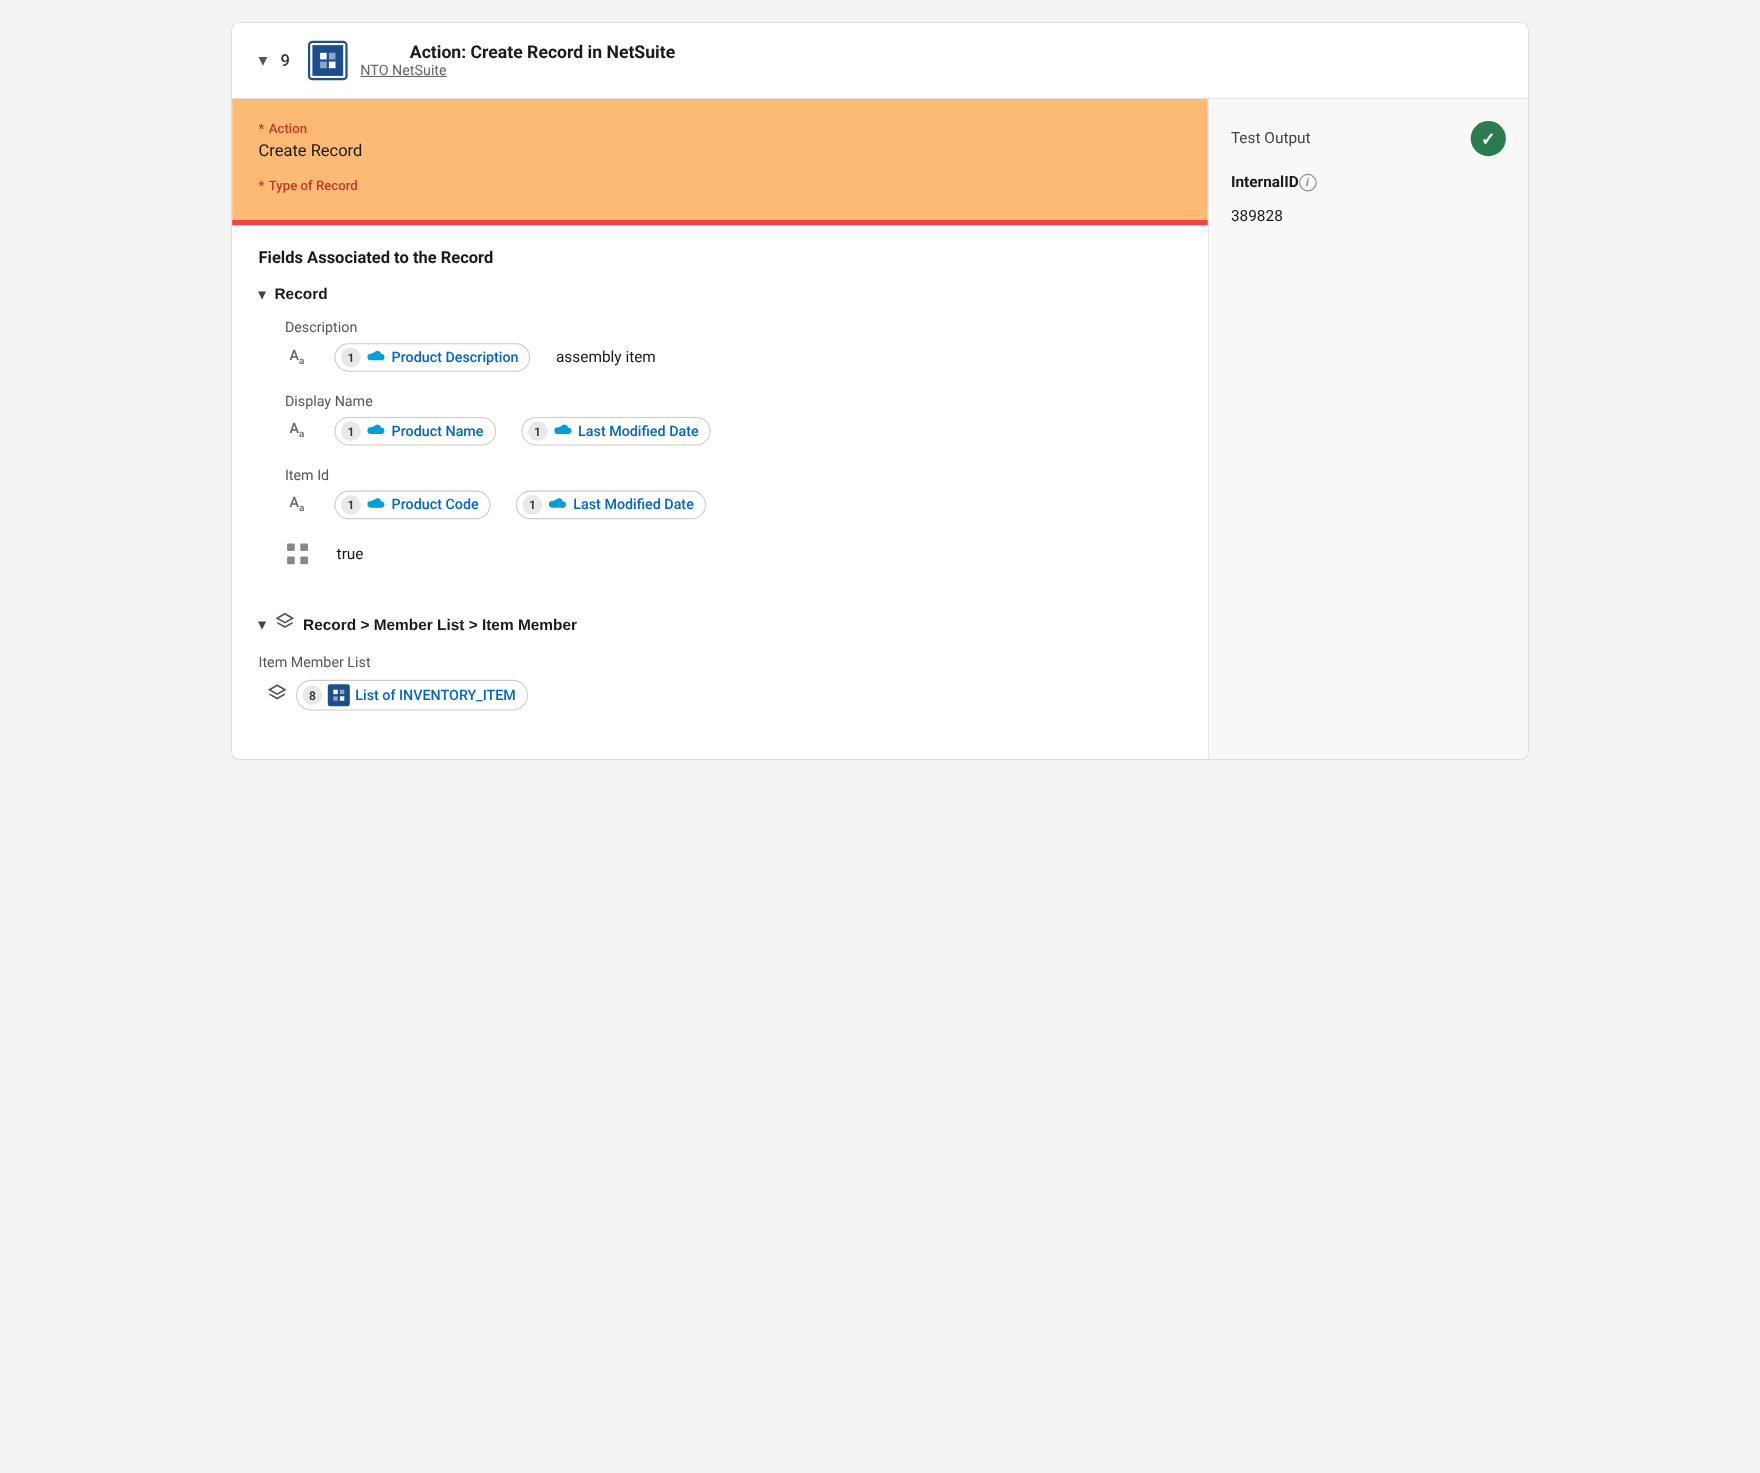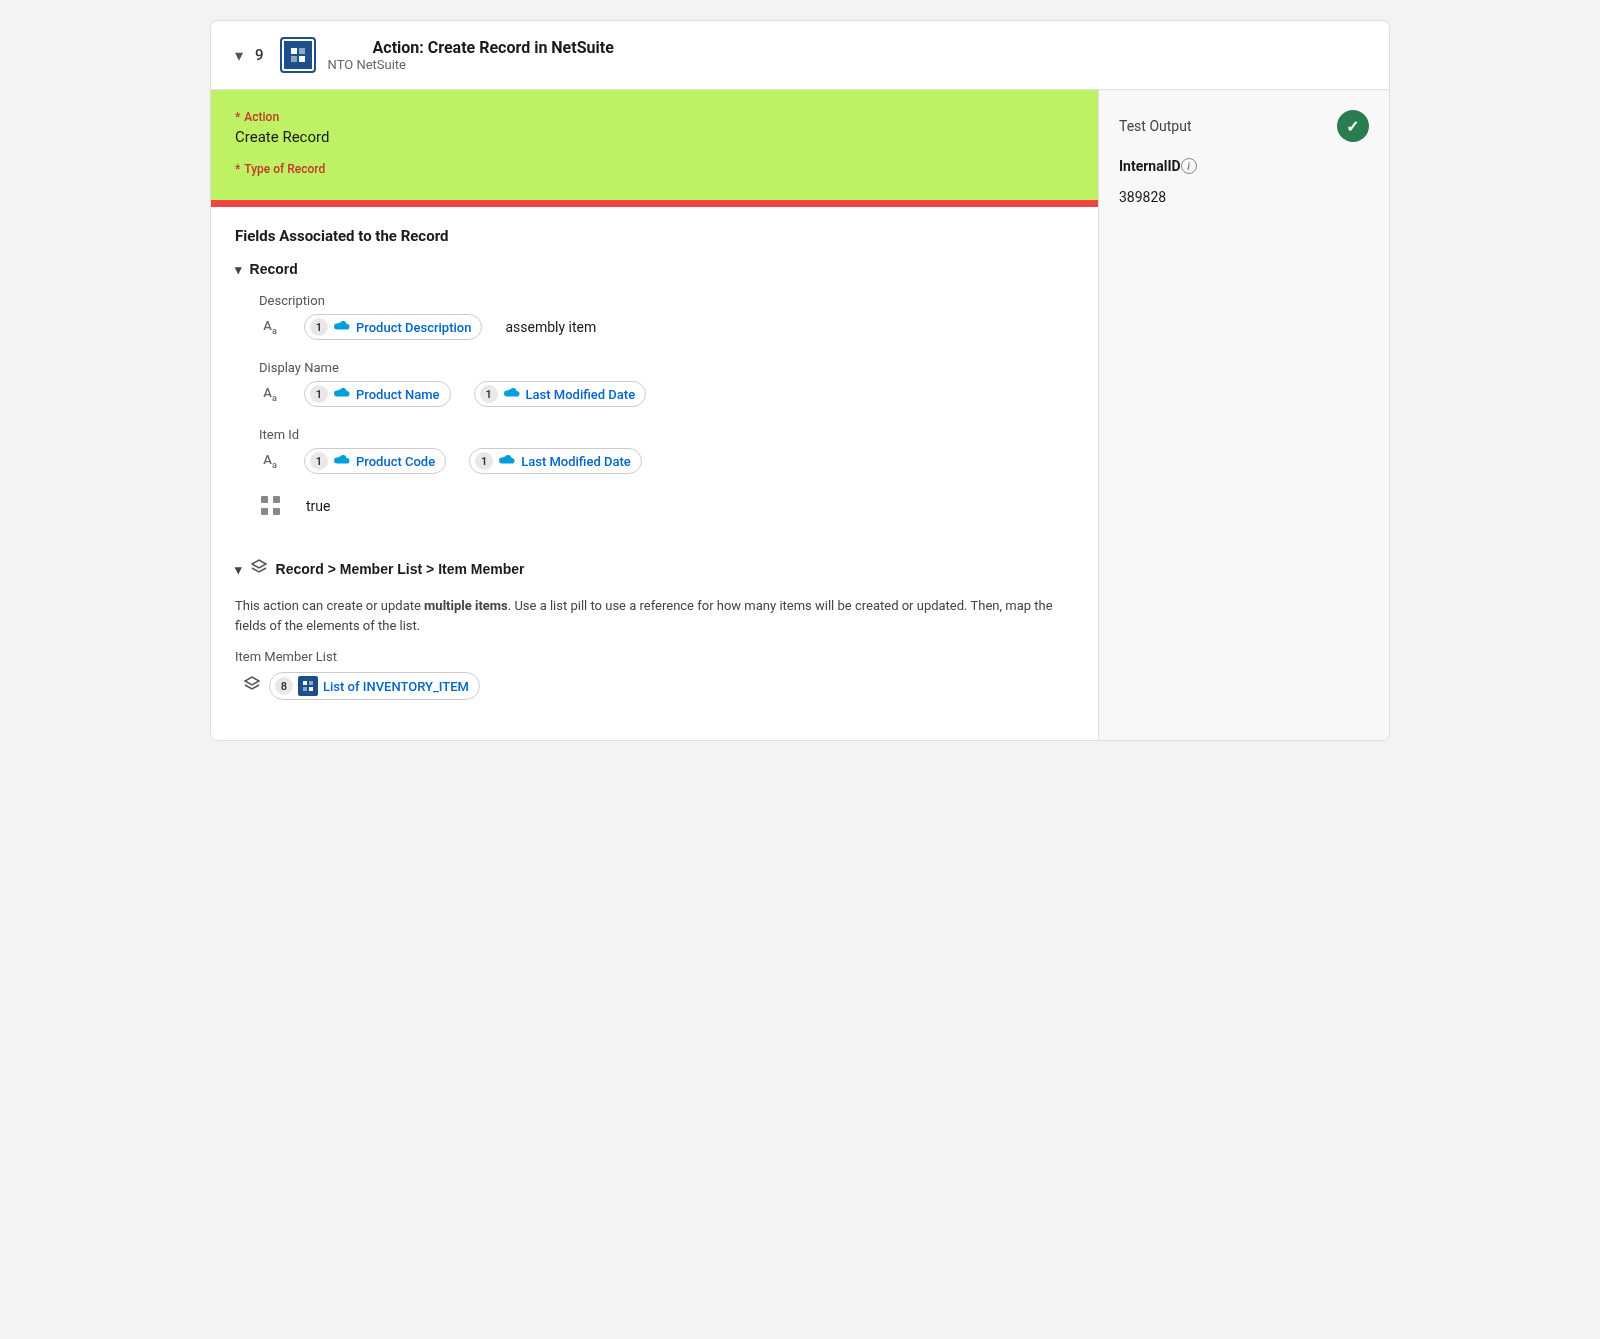--- a/index.html
+++ b/index.html
@@ -69,42 +69,43 @@
     }
     .header-title {
       font-size: 16px;
       font-weight: 700;
       color: #1a1a1a;
       margin-left: 45px;
     }
     .header-subtitle {
       font-size: 13px;
       color: #666;
+      text-decoration: underline;
     }
     
     .main-content {
       display: flex;
       min-height: 600px;
     }
     .left-panel {
       flex: 1;
       border-right: 1px solid #e0e0e0;
       overflow-y: auto;
     }
     .right-panel {
       width: 290px;
       background: #f8f8f8;
       padding: 20px;
       flex-shrink: 0;
     }
     
     .action-section {
       padding: 20px 24px;
-      border-bottom: 7px solid #ef4444;
-      background: #bef264;
+      border-bottom: 5px solid #ef4444;
+      background: #fdba74;
     }
     .field-label {
       font-size: 12px;
       color: #c0392b;
       font-weight: 500;
       margin-bottom: 4px;
       display: flex;
       align-items: center;
       gap: 4px;
     }
@@ -493,23 +494,20 @@
             <span class="collapse-chevron">▾</span>
             <span class="layers-icon">
               <svg width="18" height="18" viewBox="0 0 18 18" fill="none">
                 <path d="M9 2L16 6L9 10L2 6L9 2Z" stroke="#555" stroke-width="1.5" fill="none"></path>
                 <path d="M2 10L9 14L16 10" stroke="#555" stroke-width="1.5" fill="none"></path>
               </svg>
             </span>
             <span>Record &gt; Member List &gt; Item Member</span>
           </button>
 
-          <p class="info-text">
-            <span>This action can create or update </span><strong>multiple items</strong><span>. Use a list pill to use a reference for how many items will be created or updated. Then, map the fields of the elements of the list.</span>
-          </p>
 
           <div class="field-row-label" style="margin-bottom: 8px;">Item Member List</div>
           <div class="item-member-row">
             <span class="layers-icon">
               <svg width="18" height="18" viewBox="0 0 18 18" fill="none">
                 <path d="M9 2L16 6L9 10L2 6L9 2Z" stroke="#555" stroke-width="1.5" fill="none"></path>
                 <path d="M2 10L9 14L16 10" stroke="#555" stroke-width="1.5" fill="none"></path>
               </svg>
             </span>
             <span class="list-item-pill">

